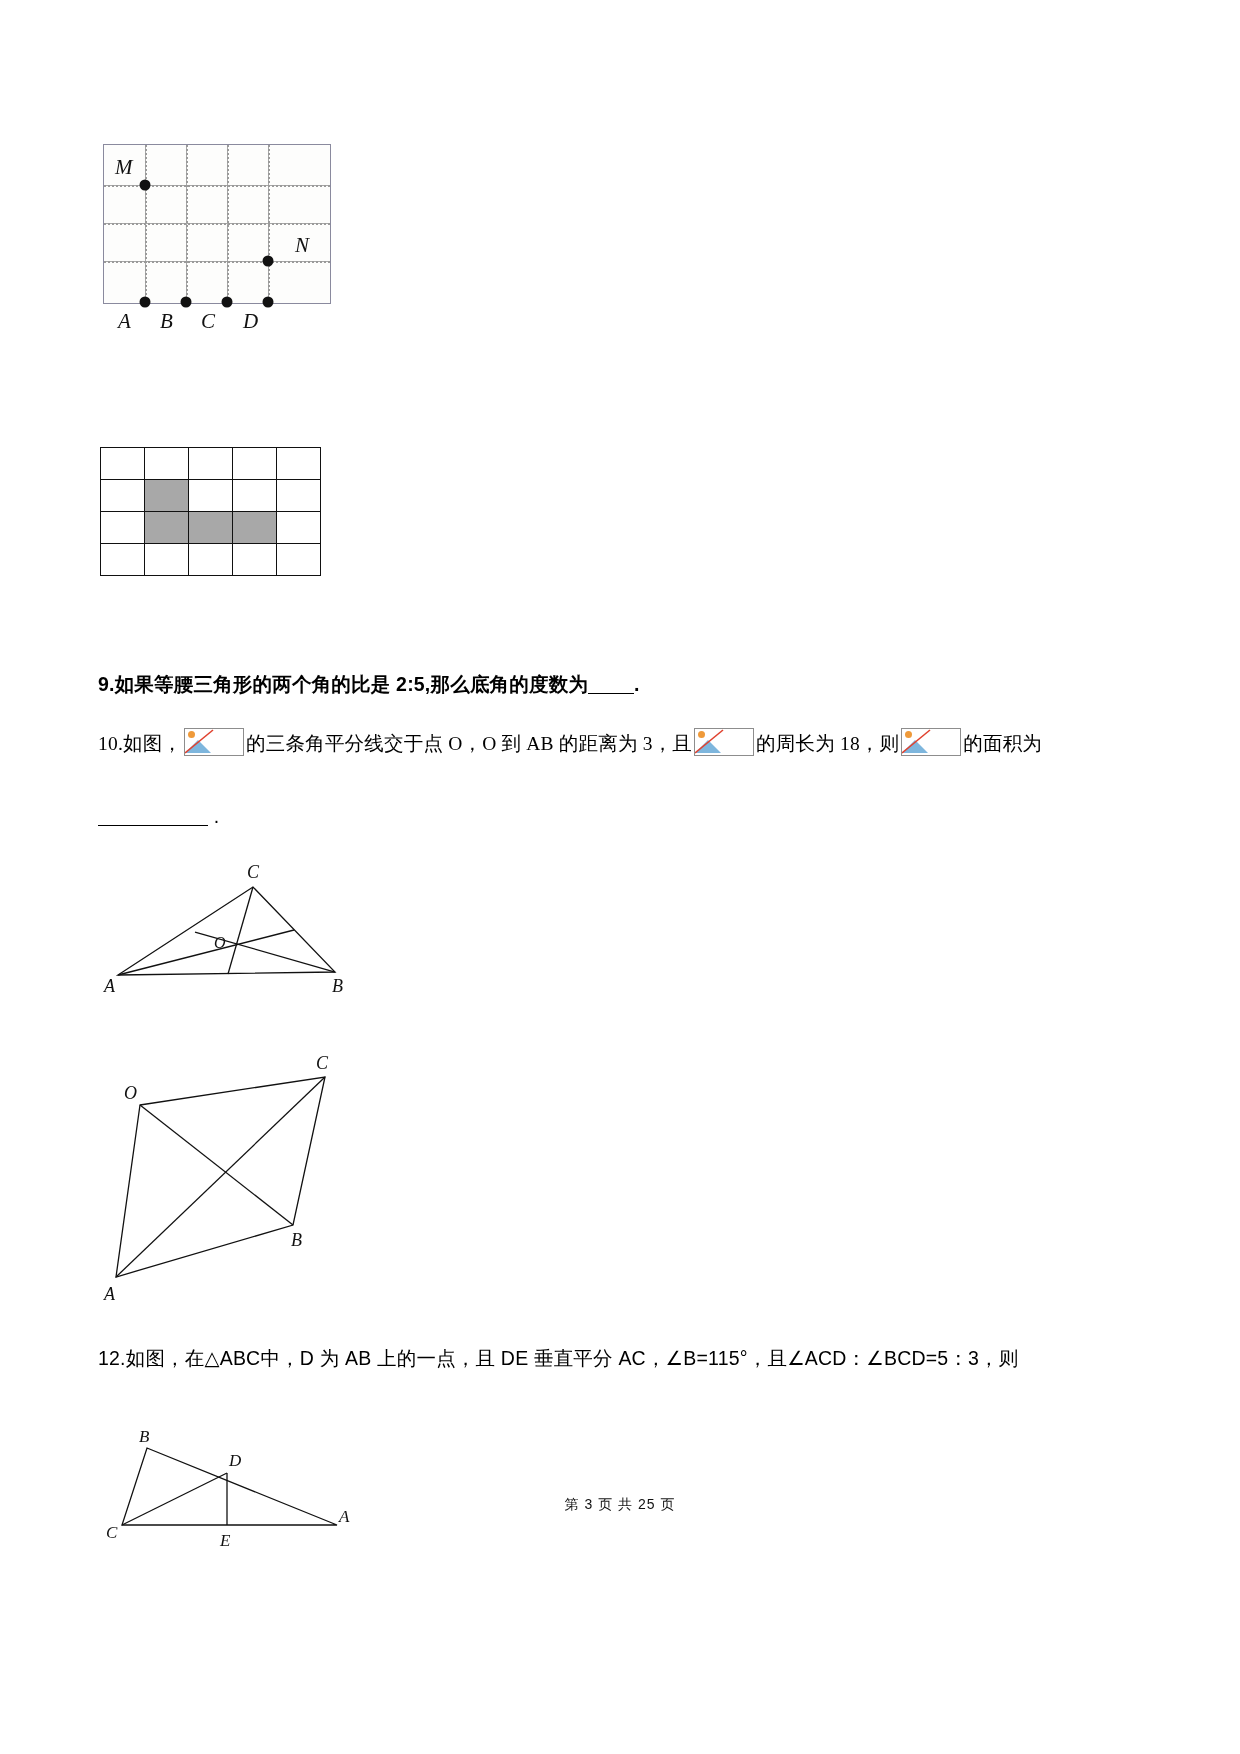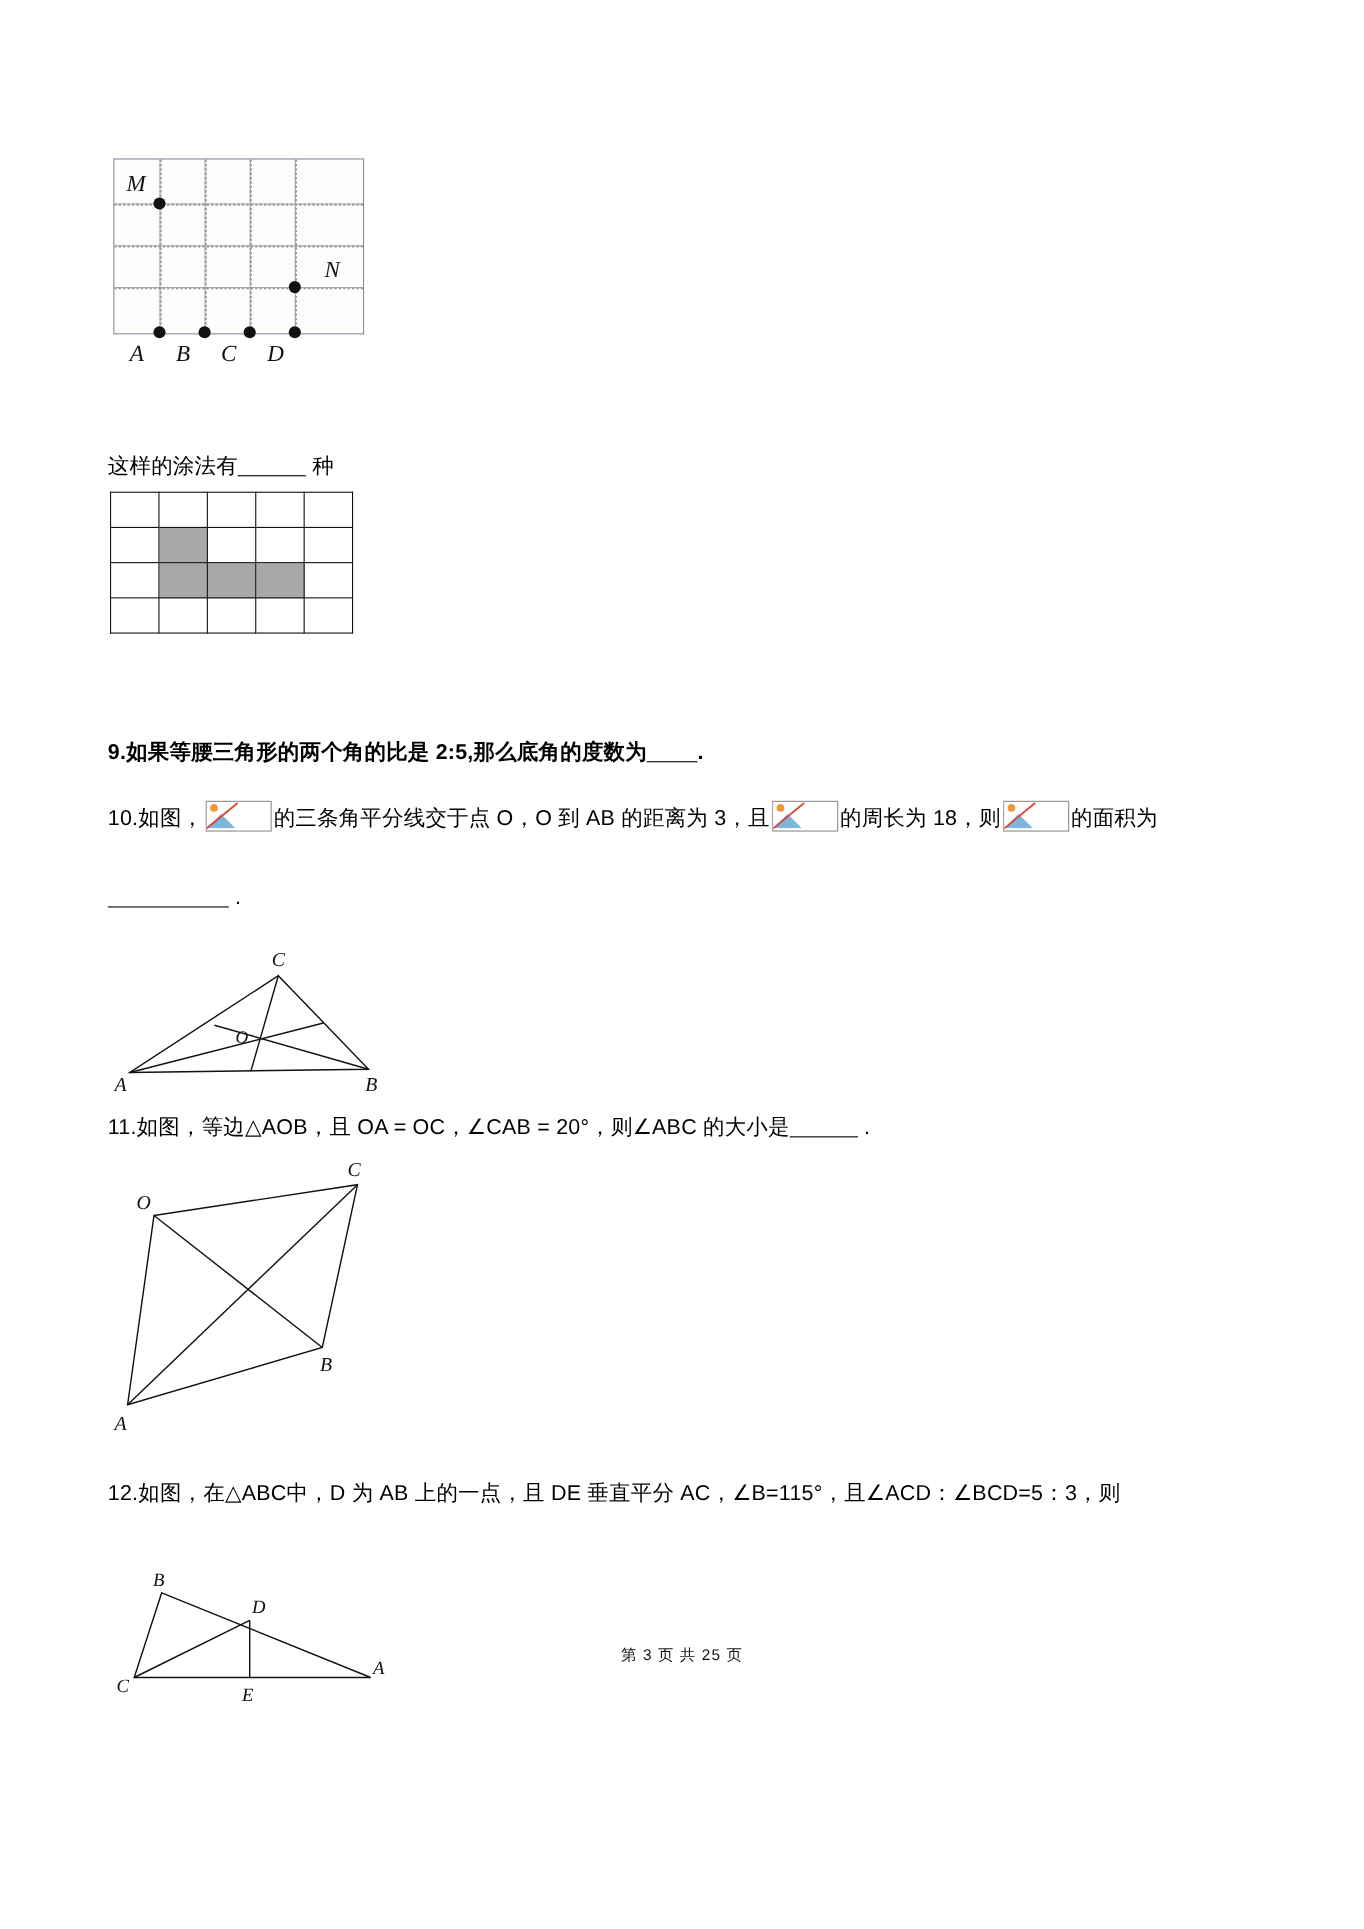--- a/index.html
+++ b/index.html
@@ -196,23 +196,20 @@
   </div>
 
   <span class="ptlabel" style="left:115px; top:155px;">M</span>
   <span class="ptlabel" style="left:295px; top:233px;">N</span>
   <span class="ptlabel" style="left:118px; top:309px;">A</span>
   <span class="ptlabel" style="left:160px; top:309px;">B</span>
   <span class="ptlabel" style="left:201px; top:309px;">C</span>
   <span class="ptlabel" style="left:243px; top:309px;">D</span>
 
 
-  <div class="qtext" style="left:98px; top:402px;">
-    <span>这样的涂法有</span><span class="blank-s b-long"></span>&nbsp;<span>种</span>
-  </div>
 
   <table class="fig2">
     <tbody>
         <tr>
       <td></td>
       <td></td>
       <td></td>
       <td></td>
       <td></td>
     </tr>
@@ -237,21 +234,21 @@
       <td></td>
       <td></td>
     </tr>
   </tbody>
     </table>
 
   <div class="qtext" style="left:98px; top:662px;font-weight:bold;">
     <span>9.如果等腰三角形的两个角的比是 2:5,那么底角的度数为</span><span class="blank-s b-mid"></span><span>.</span>
   </div>
 
-  <div class="qtext" style="left:98px; top:722px;">
+  <div class="qtext" style="left:98px; top:722px;font-family:Liberation Serif, serif;">
     <span>10.如图，</span><span class="imgph"><span class="thumb">
           <span class="sky"></span>
           <span class="sun"></span>
           <span class="mount"></span>
         </span><svg class="slash" viewBox="0 0 34 26">
           <line x1="2" y1="24" x2="30" y2="1" stroke="#e0422f" stroke-width="1.6"></line>
         </svg></span><span>的三条角平分线交于点 O，O 到 AB 的距离为 3，且</span><span class="imgph"><span class="thumb">
           <span class="sky"></span>
           <span class="sun"></span>
           <span class="mount"></span>
@@ -276,23 +273,20 @@
       <line x1="18" y1="125" x2="194" y2="80"></line>
       <line x1="235" y1="122" x2="95" y2="82"></line>
       <line x1="153" y1="37" x2="128" y2="124"></line>
     </g>
     <text x="147" y="28" font-family="Liberation Serif, serif" font-style="italic" font-size="18" fill="#111">C</text>
     <text x="4" y="142" font-family="Liberation Serif, serif" font-style="italic" font-size="18" fill="#111">A</text>
     <text x="232" y="142" font-family="Liberation Serif, serif" font-style="italic" font-size="18" fill="#111">B</text>
     <text x="114" y="98" font-family="Liberation Serif, serif" font-style="italic" font-size="16" fill="#111">O</text>
   </svg>
 
-  <div class="qtext" style="left:98px; top:1003px;">
-    <span>11.如图，等边△AOB，且 OA = OC，∠CAB = 20°，则∠ABC 的大小是</span><span class="blank-s b-long"></span>&nbsp;<span>.</span>
-  </div>
 
   <svg class="svgfig" style="left:100px; top:1055px;" width="280" height="260">
     <g stroke="#111" stroke-width="1.3" fill="none">
       <polygon points="40,50 225,22 193,170 16,222"></polygon>
       <line x1="40" y1="50" x2="193" y2="170"></line>
       <line x1="225" y1="22" x2="16" y2="222"></line>
     </g>
     <text x="216" y="14" font-family="Liberation Serif, serif" font-style="italic" font-size="18" fill="#111">C</text>
     <text x="24" y="44" font-family="Liberation Serif, serif" font-style="italic" font-size="18" fill="#111">O</text>
     <text x="191" y="191" font-family="Liberation Serif, serif" font-style="italic" font-size="18" fill="#111">B</text>

